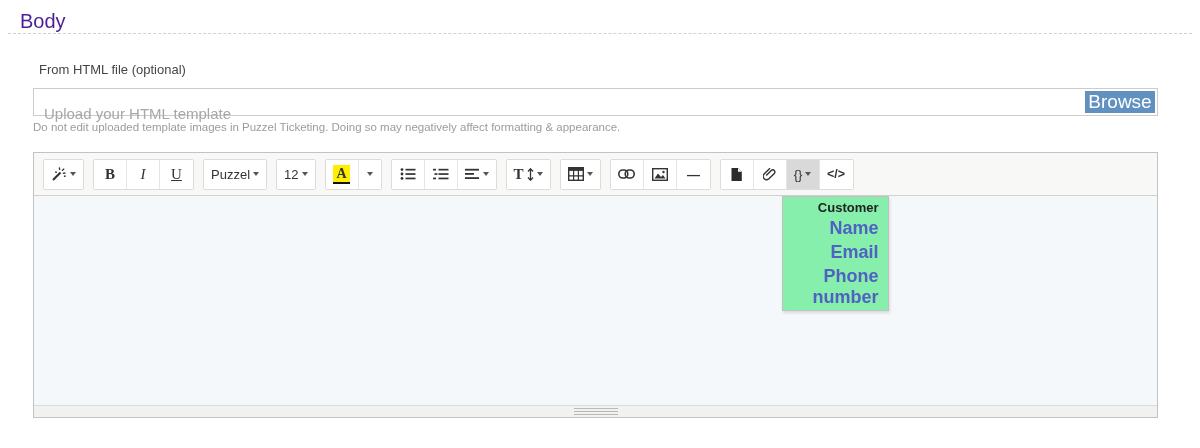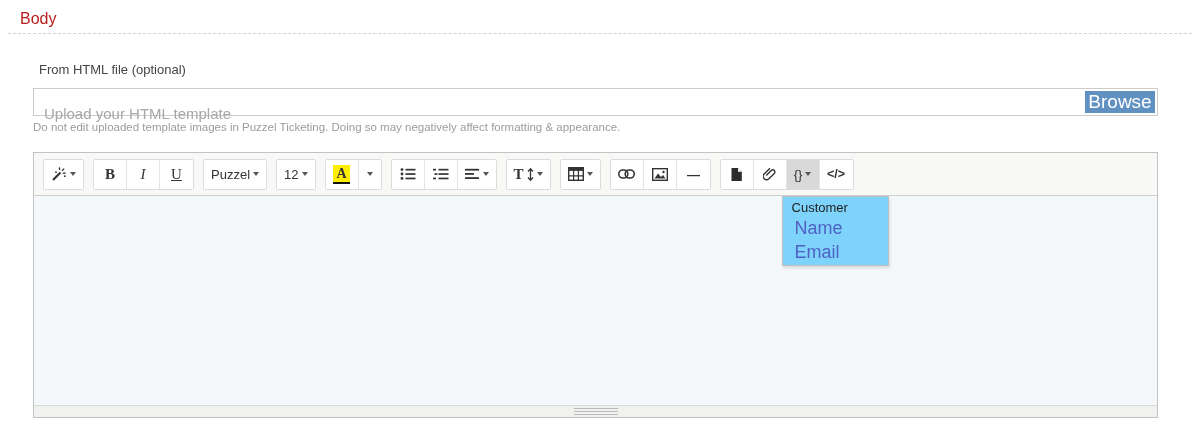--- a/index.html
+++ b/index.html
@@ -1,18 +1,18 @@
 <!DOCTYPE html>
 <html><head>
 <meta charset="utf-8">
 <style>
   * { margin:0; padding:0; box-sizing:border-box; }
   html,body { width:1200px; height:448px; background:#ffffff; font-family:"Liberation Sans", sans-serif; overflow:hidden; }
 
-  .page-title { position:absolute; left:20px; top:10px; font-size:16px; color:#b91c1c; }
+  .page-title { position:absolute; left:20px; top:10px; font-size:20px; color:#4c1d95; }
   .dashed-divider { position:absolute; left:8px; right:8px; top:33px; border-top:1px dashed #d2d2d2; }
 
   .file-label { position:absolute; left:39px; top:62px; font-size:13px; color:#454545; }
 
   .file-input-wrap { position:absolute; left:33px; top:88px; width:1125px; height:28px; border:1px solid #cccccc; background:#fff; }
   .file-input { position:absolute; left:0; top:11px; width:100%; height:100%; border:none; outline:none; padding:0 10px; font-size:15px; color:#444; font-family:"Liberation Sans", sans-serif; background:transparent; }
   .file-input::placeholder { color:#a7a7a7; opacity:1; }
   .browse-btn { position:absolute; right:2px; top:2px; bottom:2px; width:70px; background:#6191c1; border:none; color:#ffffff; font-size:19px; font-family:"Liberation Sans", sans-serif; cursor:pointer; }
 
   .helper-text { position:absolute; left:33px; top:121px; font-size:11.5px; color:#9c9c9c; }
@@ -27,21 +27,21 @@
   .serif-b { font-family:"Liberation Serif", serif; font-weight:bold; font-size:15px; }
   .serif-i { font-family:"Liberation Serif", serif; font-style:italic; font-size:15px; }
   .serif-u { font-family:"Liberation Serif", serif; text-decoration:underline; font-size:15px; }
   .caret { width:0; height:0; border-left:3.5px solid transparent; border-right:3.5px solid transparent; border-top:4px solid #555; display:inline-block; }
   .hl-a { font-family:"Liberation Serif", serif; font-weight:bold; font-size:14px; background:#ffee00; padding:0 3px; line-height:17px; border-bottom:2px solid #111; }
   .hr-glyph { font-weight:bold; color:#333; letter-spacing:-1px; }
   .code-glyph { font-size:12.5px; font-weight:bold; color:#333; }
   .t-letter { font-family:"Liberation Serif", serif; font-weight:bold; font-size:15px; }
   .tb-icon { display:block; }
 
-  .var-dropdown { position:absolute; top:calc(100% + 7px); left:-5px; width:107px; background:#7dd3fc; border:1px solid #c0c0c0; box-shadow:1px 2px 3px rgba(0,0,0,0.12); z-index:20; text-align:left; }
+  .var-dropdown { position:absolute; top:calc(100% + 7px); left:-5px; width:107px; background:#86efac; border:1px solid #c0c0c0; box-shadow:1px 2px 3px rgba(0,0,0,0.12); z-index:20; text-align:right;font-weight:bold; }
   .var-header { font-size:13px; color:#222; padding:3px 9px 2px 9px; cursor:default; }
   .var-item { font-size:18px; color:#5061c3; padding:1.5px 9px 1.5px 12px; cursor:pointer; }
 
   .editor-content { flex:1; background:#f4f8fb; }
 
   .resize-bar { height:12px; background:#f1f1ef; border-top:1px solid #dadada; display:flex; align-items:center; justify-content:center; cursor:ns-resize; }
   .grip { width:44px; height:7px; background:repeating-linear-gradient(to bottom,#b9b9b9 0px,#b9b9b9 1px,transparent 1px,transparent 3px); }
 </style>
 </head>
 <body>
@@ -192,20 +192,21 @@
           <path d="M3.2 8.6 L8.3 3.4 a2.1 2.1 0 0 1 3 3 L5.9 11.8 a3.4 3.4 0 0 1-4.8-4.8 L7 1.2" fill="none" stroke="#333" stroke-width="1.4"></path>
         </svg>
       </button>
       <button class="tb-btn active">
         <span>{}</span>
         <span class="caret"></span>
         <div class="var-dropdown">
           <div class="var-header">Customer</div>
           <div class="var-item">Name</div>
           <div class="var-item">Email</div>
+          <div class="var-item">Phone number</div>
         </div>
       </button>
       <button class="tb-btn">
           <span class="code-glyph">&lt;/&gt;</span>
         </button>
     </div>
 
   </div>
 
   <div class="editor-content"></div>

